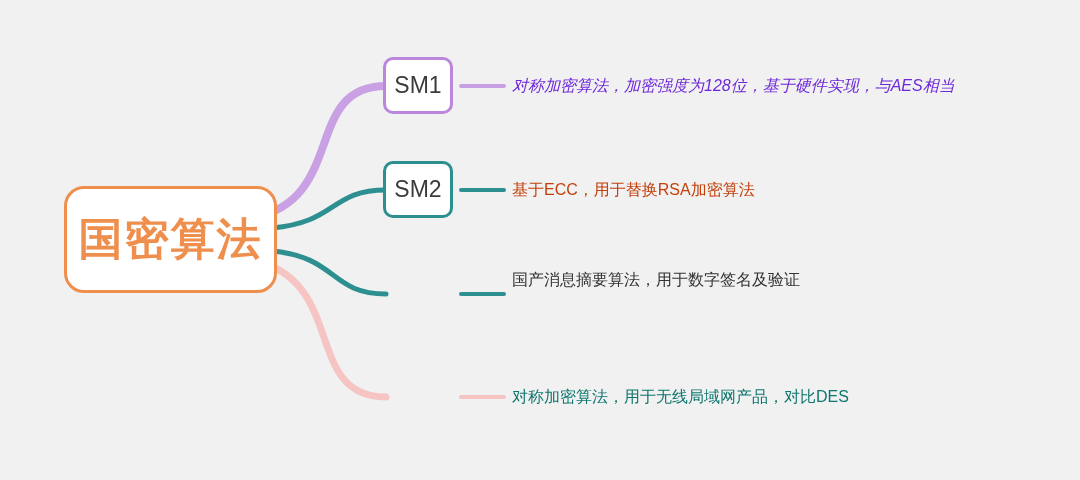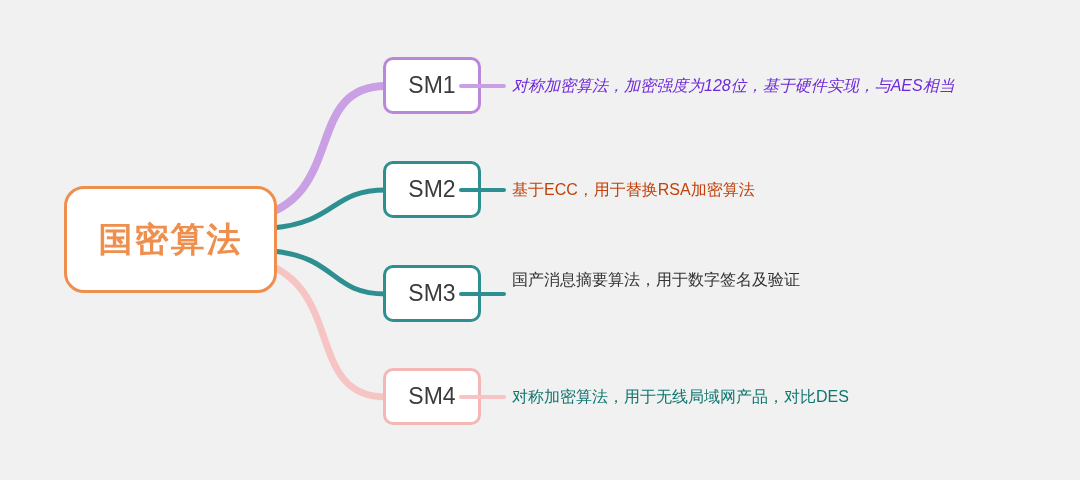--- a/index.html
+++ b/index.html
@@ -29,27 +29,27 @@
     align-items: center;
     justify-content: center;
   }
   .root-node {
     left: 64px;
     top: 186px;
     width: 213px;
     height: 107px;
     border-width: 3px;
     border-radius: 20px;
-    font-size: 34px;
+    font-size: 44px;
     font-weight: 700;
     letter-spacing: 2px;
   }
   .branch-node {
     left: 383px;
-    width: 98px;
+    width: 70px;
     height: 57px;
     border-width: 3px;
     border-radius: 10px;
     font-size: 23px;
     color: #3b3b3b;
   }
   .branch-sm1 { top: 57px; }
   .branch-sm2 { top: 161px; }
   .branch-sm3 { top: 265px; }
   .branch-sm4 { top: 368px; }
@@ -98,25 +98,19 @@
   </div>
   <div class="stub stub-sm1" style="background: rgb(201, 160, 228);"></div>
   <div class="desc desc-sm1" style="color: #6d28d9; font-style: italic;">对称加密算法，加密强度为128位，基于硬件实现，与AES相当</div>
 
   <div class="node branch-node branch-sm2" style="border-color: rgb(45, 143, 144); align-items: center;">
     <span>SM2</span>
   </div>
   <div class="stub stub-sm2" style="background: rgb(45, 143, 144);"></div>
   <div class="desc desc-sm2" style="color: #c2410c;">基于ECC，用于替换RSA加密算法</div>
 
-  <div class="node branch-node branch-sm3" style="border-color: rgb(45, 143, 144);">
-    <span>SM3</span>
-  </div>
   <div class="stub stub-sm3" style="background: rgb(45, 143, 144);"></div>
   <div class="desc desc-sm3" style="color: rgb(51, 51, 51);">国产消息摘要算法，用于数字签名及验证</div>
 
-  <div class="node branch-node branch-sm4" style="border-color: rgb(243, 184, 182);">
-    <span>SM4</span>
-  </div>
   <div class="stub stub-sm4" style="background: rgb(246, 197, 195);"></div>
   <div class="desc desc-sm4" style="color: #0f766e;">对称加密算法，用于无线局域网产品，对比DES</div>
 
 </div>
 
 </body></html>

